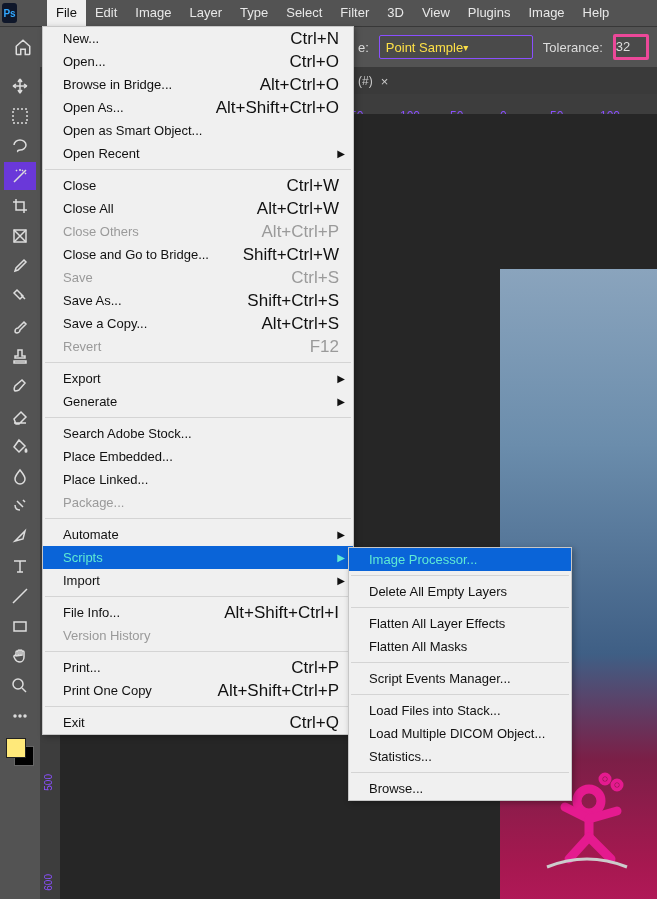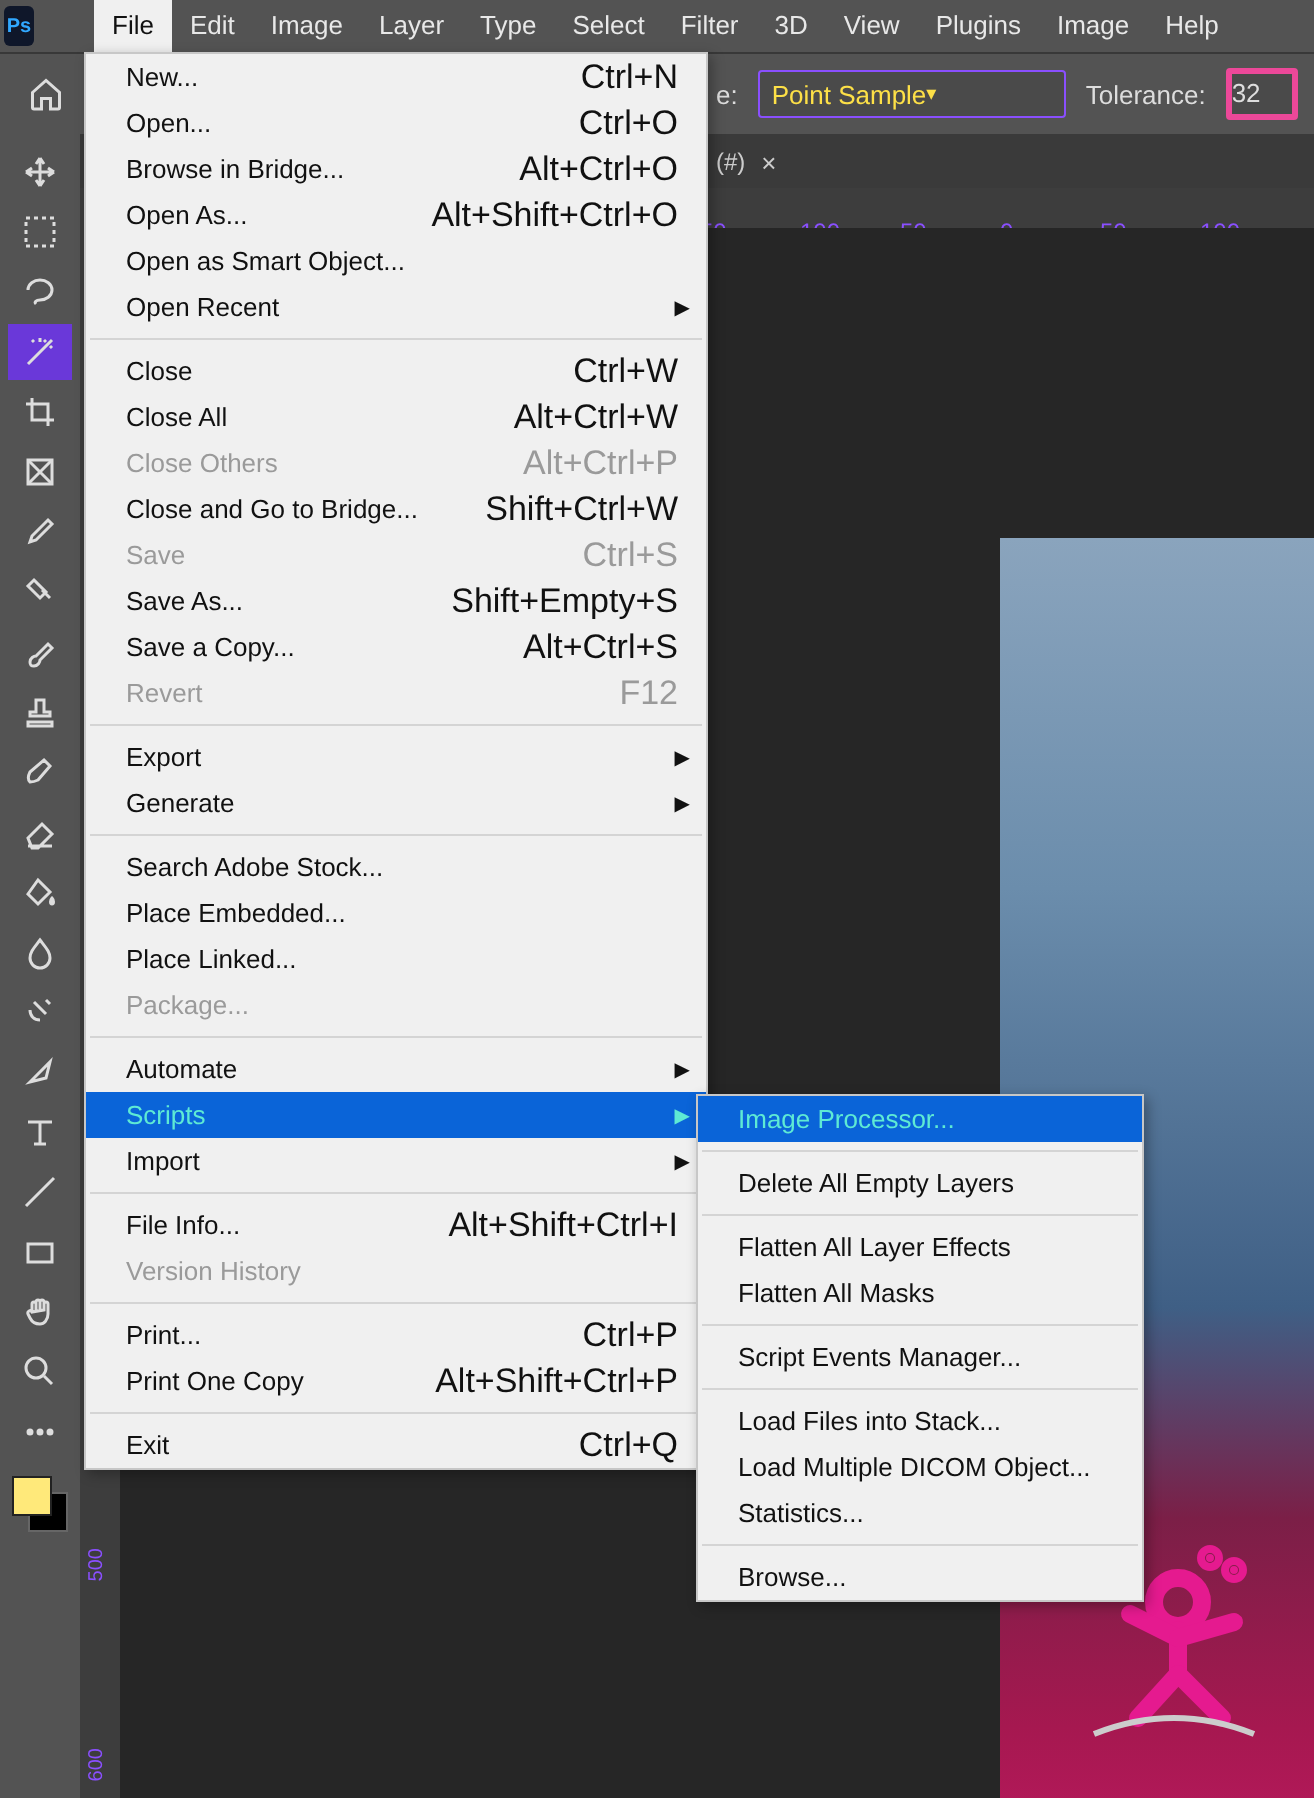--- a/index.html
+++ b/index.html
@@ -279,21 +279,21 @@
     <div class="mi">
       <span class="lab">Close and Go to Bridge...</span>
       <span class="sc">Shift+Ctrl+W</span>
     </div>
     <div class="mi dis">
       <span class="lab">Save</span>
       <span class="sc">Ctrl+S</span>
     </div>
     <div class="mi">
       <span class="lab">Save As...</span>
-      <span class="sc">Shift+Empty+S</span>
+      <span class="sc">Shift+Ctrl+S</span>
     </div>
     <div class="mi">
       <span class="lab">Save a Copy...</span>
       <span class="sc">Alt+Ctrl+S</span>
     </div>
     <div class="mi dis">
       <span class="lab">Revert</span>
       <span class="sc">F12</span>
     </div>
     <div class="sep"></div>

